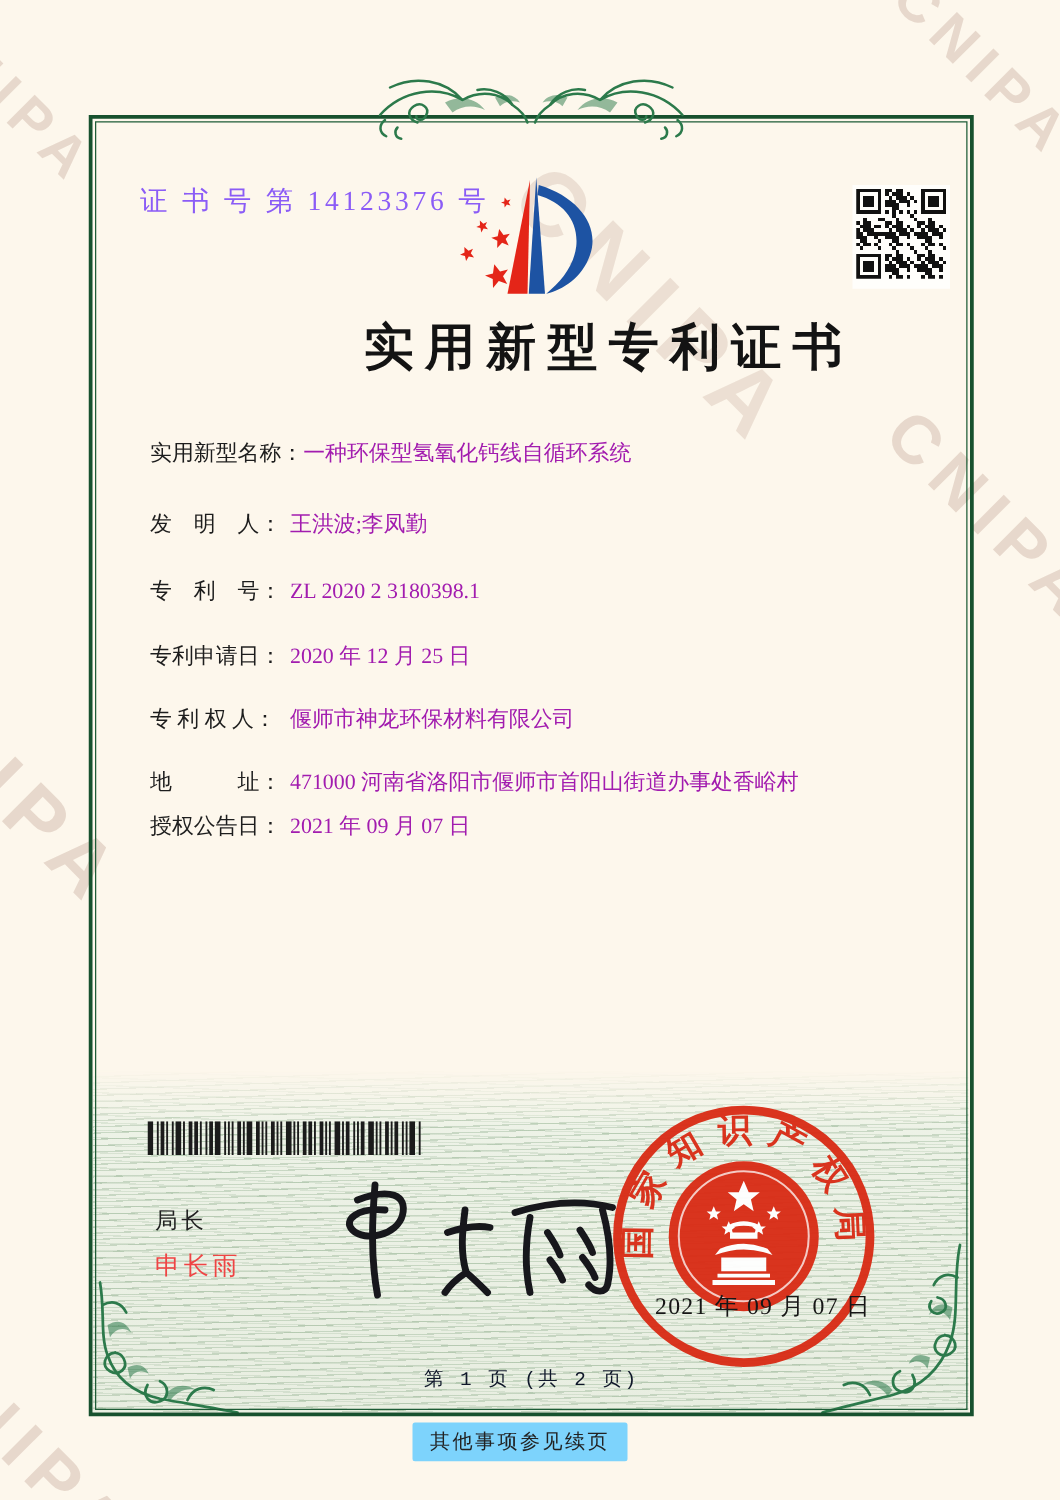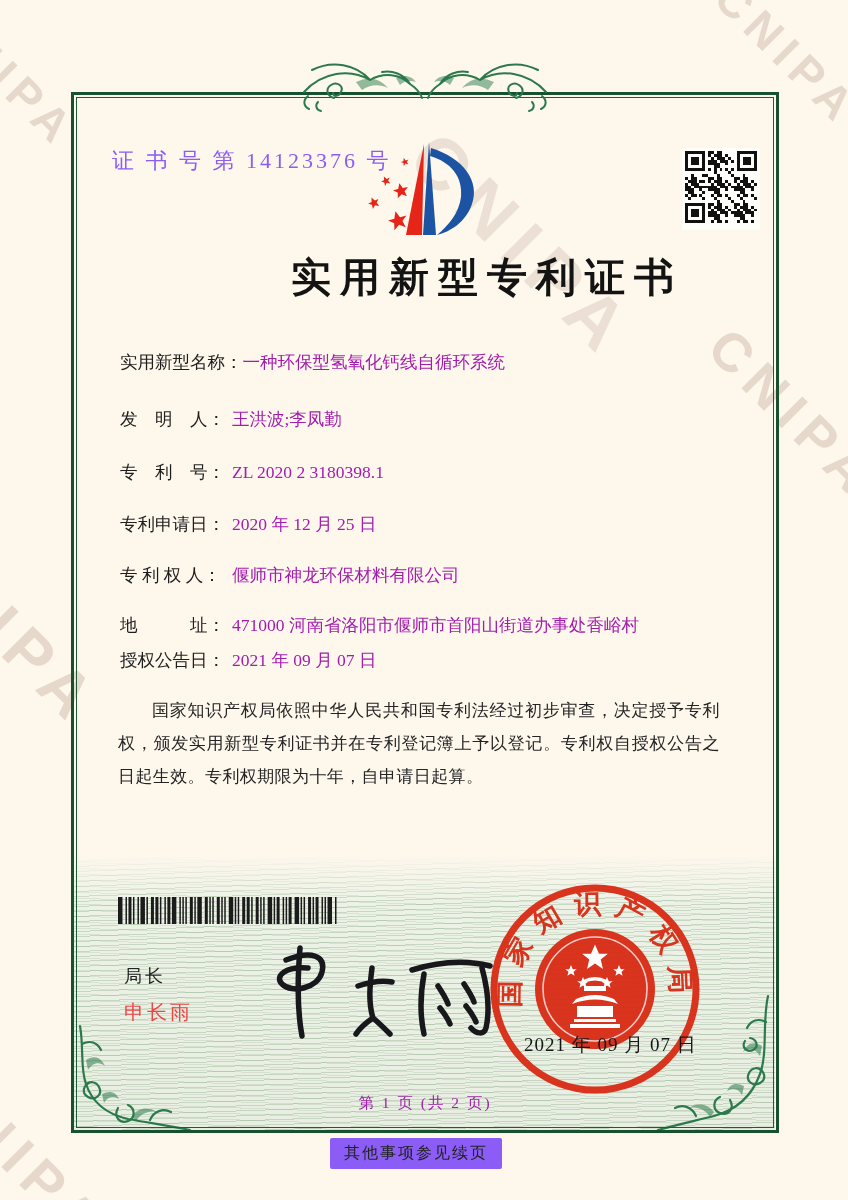--- a/index.html
+++ b/index.html
@@ -70,25 +70,25 @@
   .sign-role{position:absolute;left:124px;top:964px;z-index:6;font-family:"Liberation Sans",sans-serif;font-size:18px;letter-spacing:3px;color:#222;}
   .sign-name{position:absolute;left:124px;top:999px;z-index:6;font-family:"Liberation Sans",sans-serif;font-size:20px;letter-spacing:3px;color:#ef4444;}
   .signature{position:absolute;left:252px;top:942px;z-index:3;}
   .seal{position:absolute;left:484px;top:878px;z-index:4;opacity:.95;}
   .seal-date{
     position:absolute;left:524px;top:1032px;z-index:6;
     font-size:19px;letter-spacing:1px;color:#161616;white-space:nowrap;
   }
   .page-no{
     position:absolute;left:71px;top:1093px;width:708px;z-index:6;
-    text-align:center;font-size:15.5px;letter-spacing:2px;color:#a21caf;
+    text-align:center;font-size:15.5px;letter-spacing:2px;color:#0f172a;font-family:Liberation Mono, monospace;
   }
   .cont-note{
     position:absolute;left:330px;top:1138px;z-index:6;
-    background:#8b5cf6;padding:5px 14px;border-radius:2px;
+    background:#7dd3fc;padding:5px 14px;border-radius:2px;
     font-size:16px;letter-spacing:2px;color:#222;
   }
 </style>
 </head>
 <body>
 
 <div class="wm wm1">CNIPA</div>
 <div class="wm wm2">CNIPA</div>
 <div class="wm wm3">CNIPA</div>
 <div class="wm wm4">CNIPA</div>
@@ -590,20 +590,19 @@
   <span class="flabel">专 利 权 人：</span><span class="fvalue">偃师市神龙环保材料有限公司</span>
 </div>
 <div class="field" style="top:613px">
   <span class="flabel">地　　　址：</span><span class="fvalue">471000 河南省洛阳市偃师市首阳山街道办事处香峪村</span>
 </div>
 <div class="field" style="top:648px;width:640px">
   <span class="flabel">授权公告日：</span><span class="fvalue">2021 年 09 月 07 日</span>
 </div>
 
 <div class="body-text">
-  <p>国家知识产权局依照中华人民共和国专利法经过初步审查，决定授予专利权，颁发实用新型专利证书并在专利登记簿上予以登记。专利权自授权公告之日起生效。专利权期限为十年，自申请日起算。</p>
 </div>
 
 <div class="sign-role">局长</div>
 <div class="sign-name">申长雨</div>
 
 <div class="page-no">第 1 页 (共 2 页)</div>
 <div class="cont-note">其他事项参见续页</div>
 
 </body></html>

